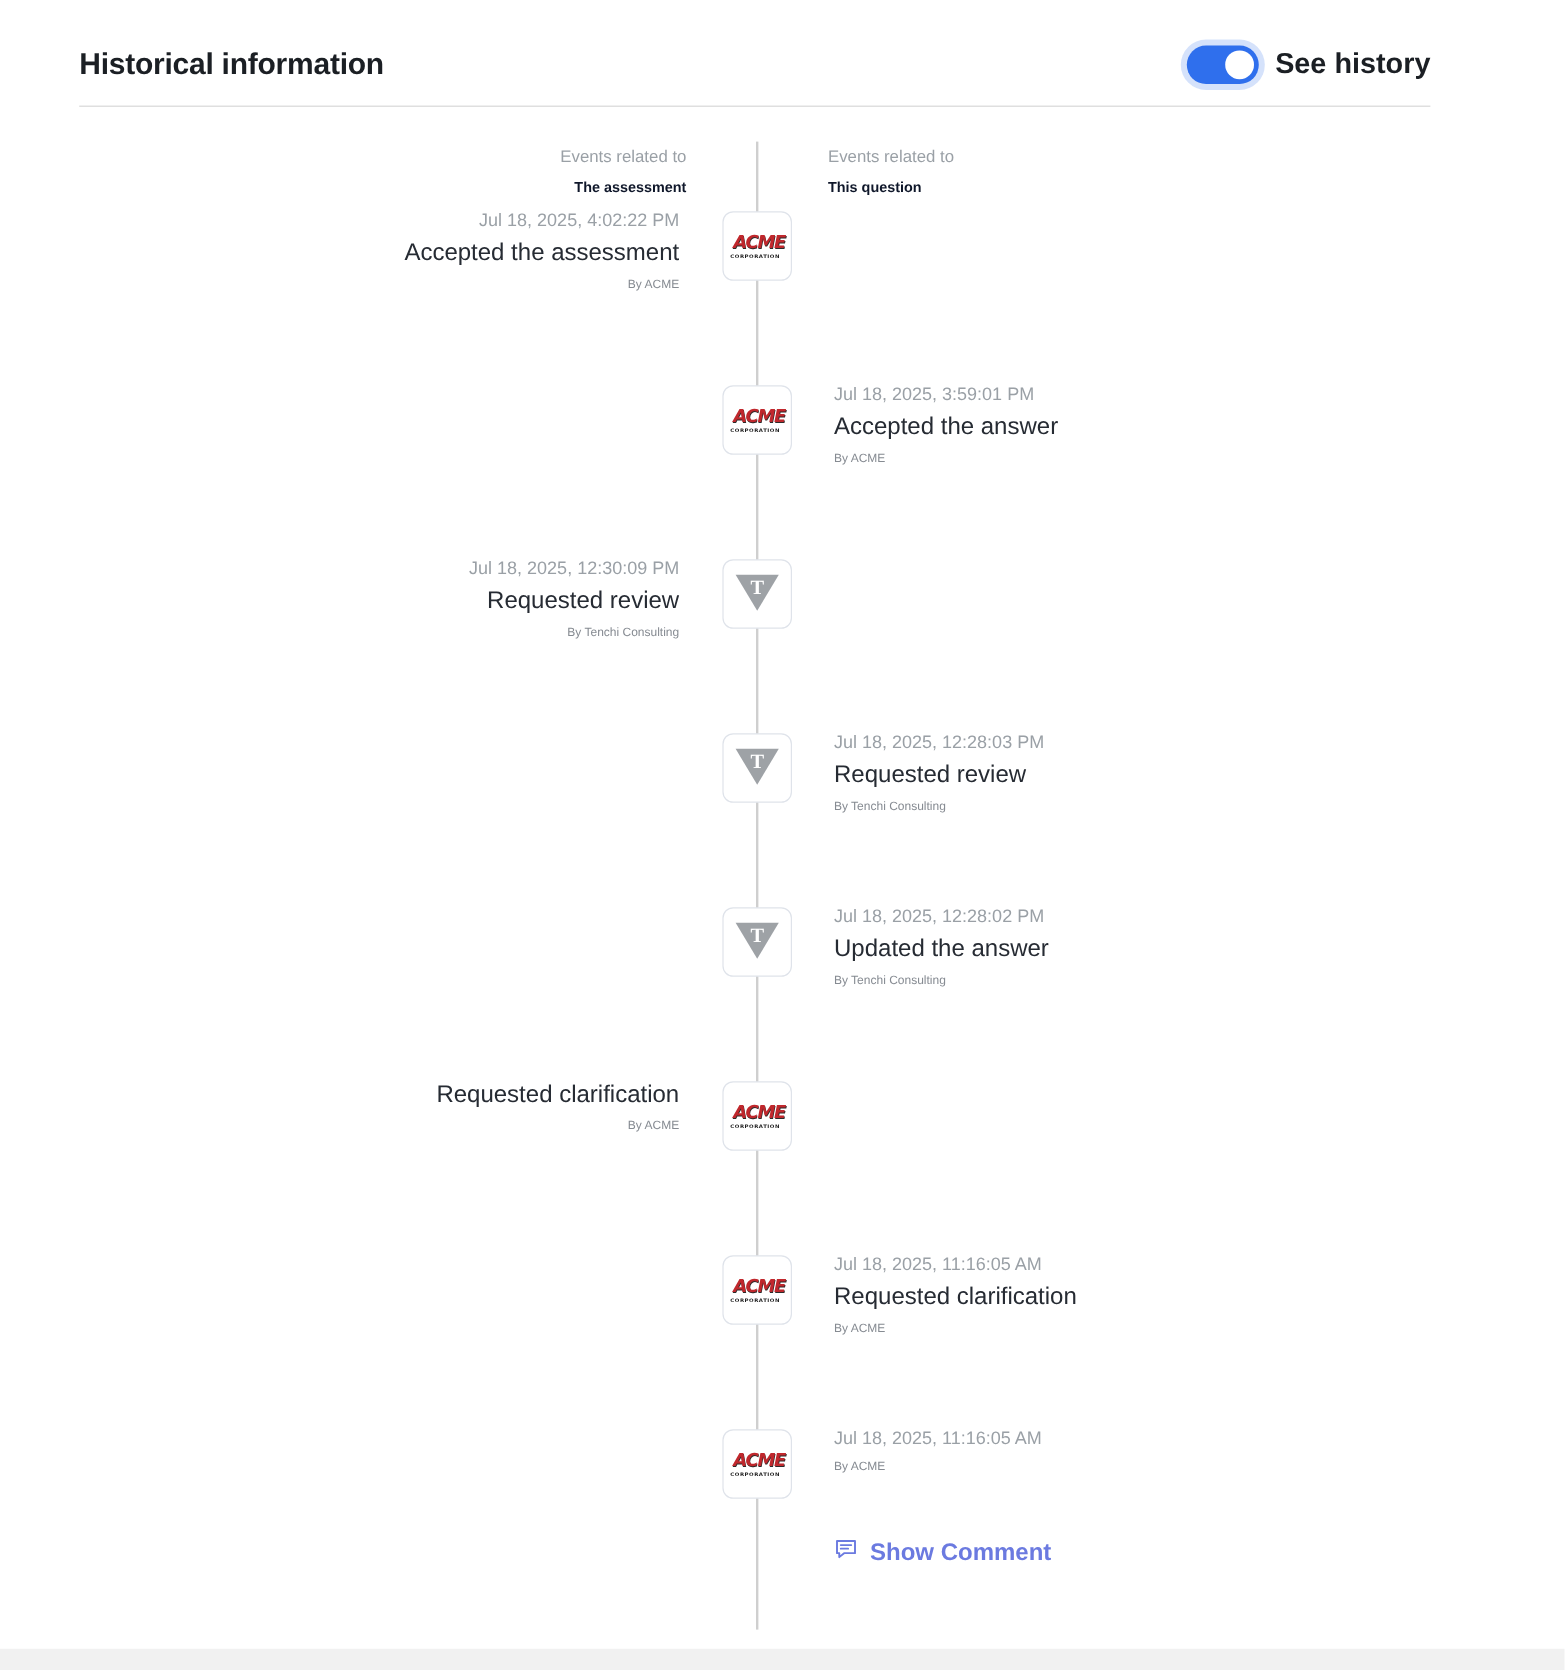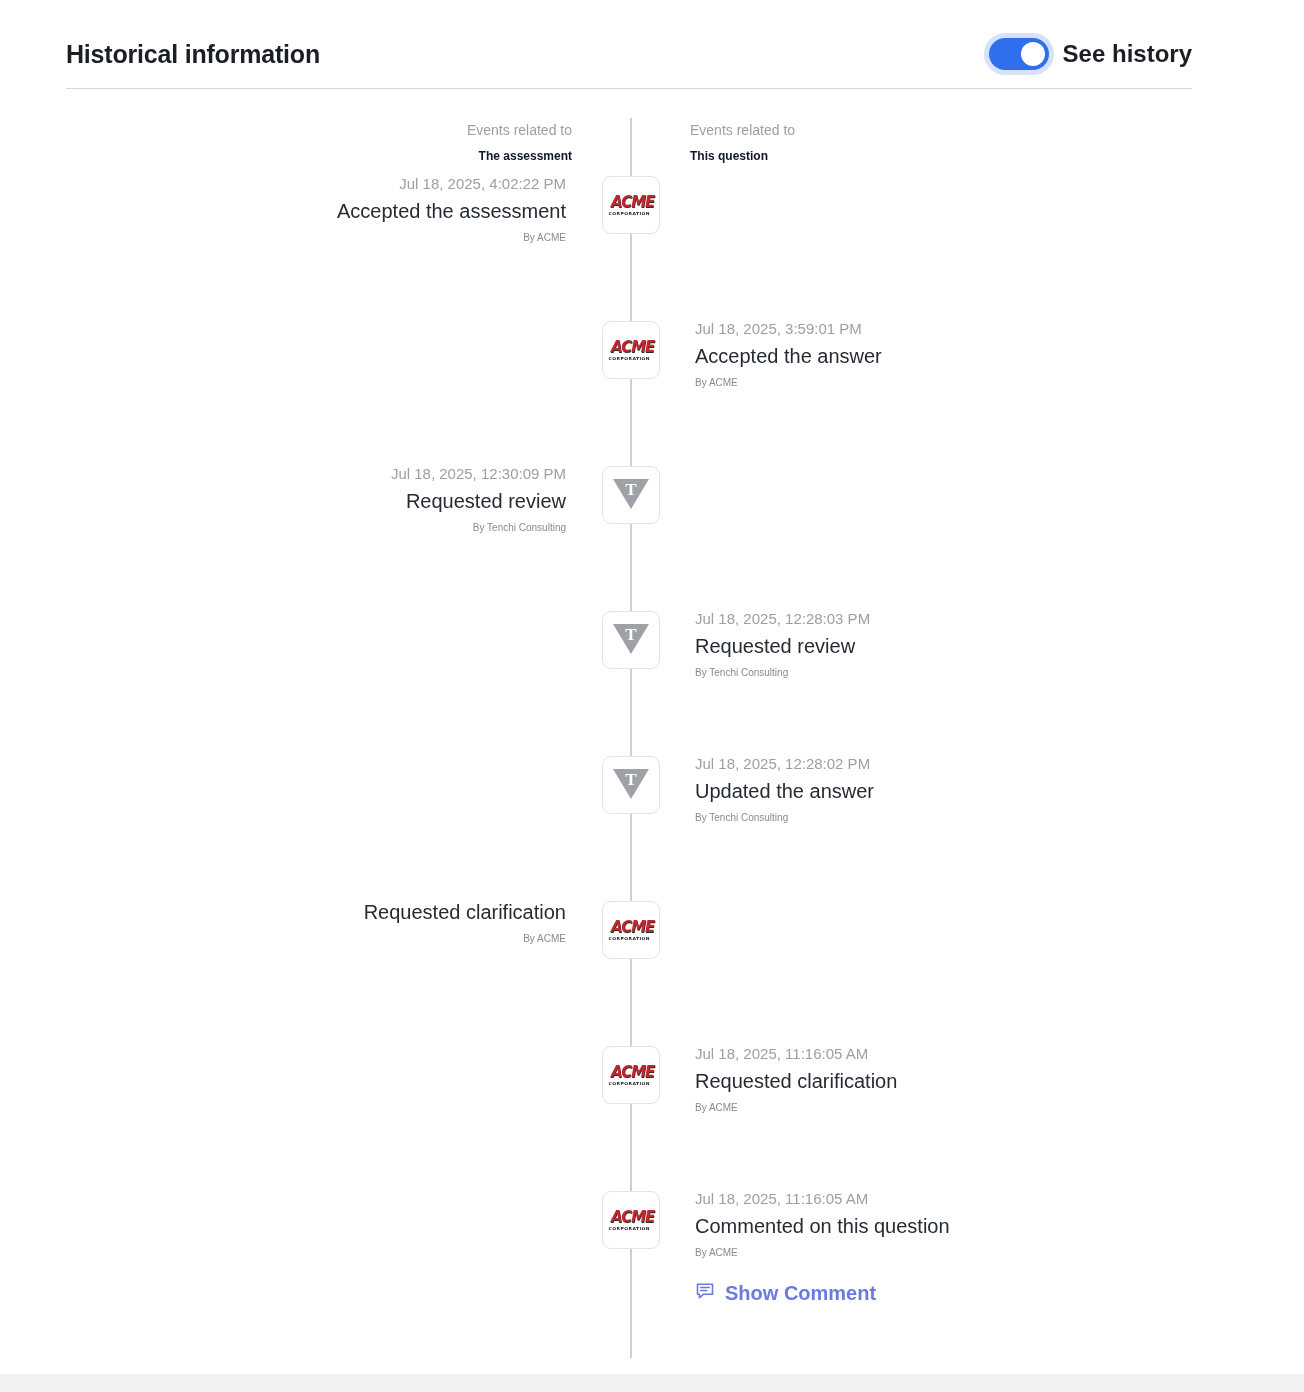--- a/index.html
+++ b/index.html
@@ -378,21 +378,20 @@
         </div>
         <div class="event">
           <div class="icon-box">
             <div class="logo-acme">
               <div class="word">ACME</div>
               <div class="sub">CORPORATION</div>
             </div>
           </div>
           <div class="event-text right">
             <div class="ev-time">Jul 18, 2025, 11:16:05 AM</div>
-            <div class="ev-action">Commented on this question</div>
             <div class="ev-by">By ACME</div>
           </div>
           <div class="show-comment">
             <span class="comment-icon"><svg width="20" height="20" viewBox="0 0 20 20" fill="none">
                 <path d="M2.5 3.2h15v10.1h-9.1L4.4 16.6v-3.3H2.5z" stroke="#6b7ae0" stroke-width="1.6" stroke-linejoin="round"></path>
                 <path d="M5.6 6.6h8.8M5.6 9.6h6.2" stroke="#6b7ae0" stroke-width="1.5" stroke-linecap="round"></path>
               </svg></span>
             <span class="label">Show Comment</span>
           </div>
         </div>

